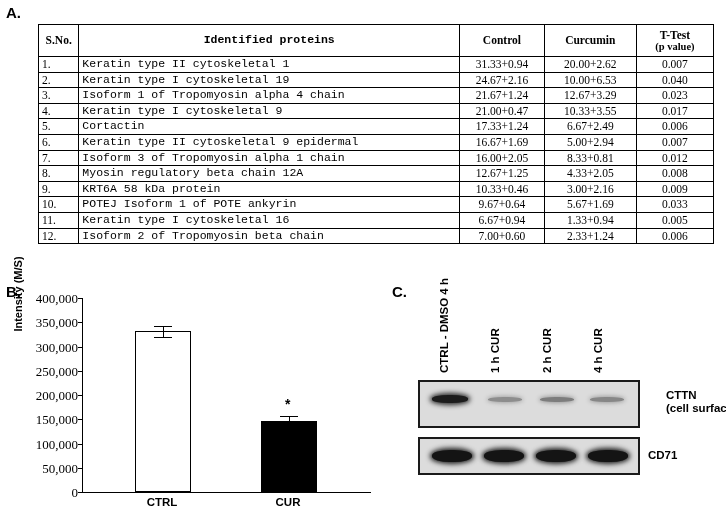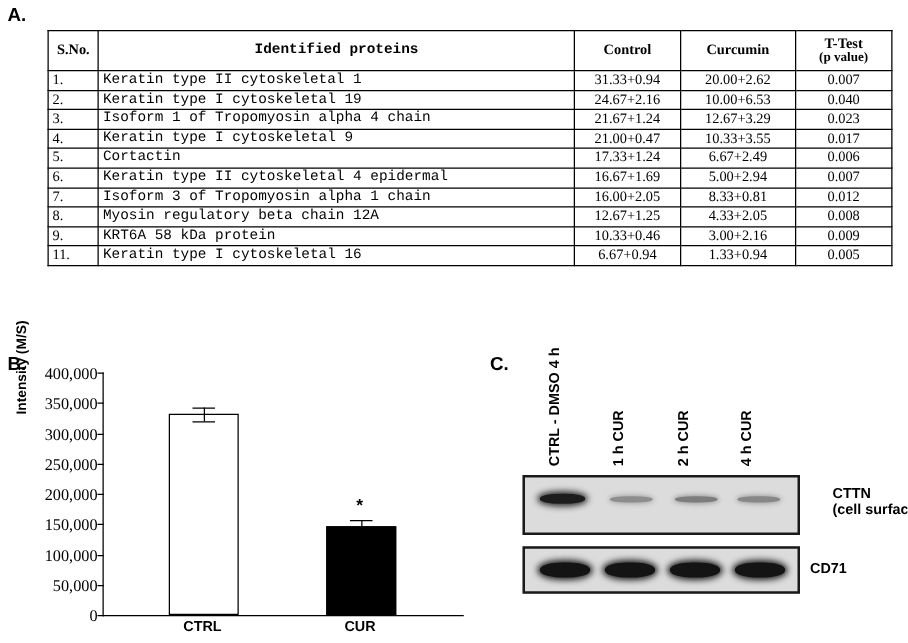--- a/index.html
+++ b/index.html
@@ -230,21 +230,21 @@
         </tr>
         <tr>
           <td class="col-sno">5.</td>
           <td class="col-prot">Cortactin</td>
           <td class="col-ctrl">17.33+1.24</td>
           <td class="col-cur">6.67+2.49</td>
           <td class="col-t">0.006</td>
         </tr>
         <tr>
           <td class="col-sno">6.</td>
-          <td class="col-prot">Keratin type II cytoskeletal 4 epidermal</td>
+          <td class="col-prot">Keratin type II cytoskeletal 9 epidermal</td>
           <td class="col-ctrl">16.67+1.69</td>
           <td class="col-cur">5.00+2.94</td>
           <td class="col-t">0.007</td>
         </tr>
         <tr>
           <td class="col-sno">7.</td>
           <td class="col-prot">Isoform 3 of Tropomyosin alpha 1 chain</td>
           <td class="col-ctrl">16.00+2.05</td>
           <td class="col-cur">8.33+0.81</td>
           <td class="col-t">0.012</td>
@@ -257,25 +257,39 @@
           <td class="col-t">0.008</td>
         </tr>
         <tr>
           <td class="col-sno">9.</td>
           <td class="col-prot">KRT6A 58 kDa protein</td>
           <td class="col-ctrl">10.33+0.46</td>
           <td class="col-cur">3.00+2.16</td>
           <td class="col-t">0.009</td>
         </tr>
         <tr>
+          <td class="col-sno">10.</td>
+          <td class="col-prot">POTEJ Isoform 1 of POTE ankyrin</td>
+          <td class="col-ctrl">9.67+0.64</td>
+          <td class="col-cur">5.67+1.69</td>
+          <td class="col-t">0.033</td>
+        </tr>
+        <tr>
           <td class="col-sno">11.</td>
           <td class="col-prot">Keratin type I cytoskeletal 16</td>
           <td class="col-ctrl">6.67+0.94</td>
           <td class="col-cur">1.33+0.94</td>
           <td class="col-t">0.005</td>
+        </tr>
+        <tr>
+          <td class="col-sno">12.</td>
+          <td class="col-prot">Isoform 2 of Tropomyosin beta chain</td>
+          <td class="col-ctrl">7.00+0.60</td>
+          <td class="col-cur">2.33+1.24</td>
+          <td class="col-t">0.006</td>
         </tr>
       </tbody>
   </table>
 </div>
 
 <div class="panel-letter" id="panelB-letter">B.</div>
 
 <div id="chartB">
   <div id="ylabel">Intensity (M/S)</div>
   <div id="ytick-holder">

